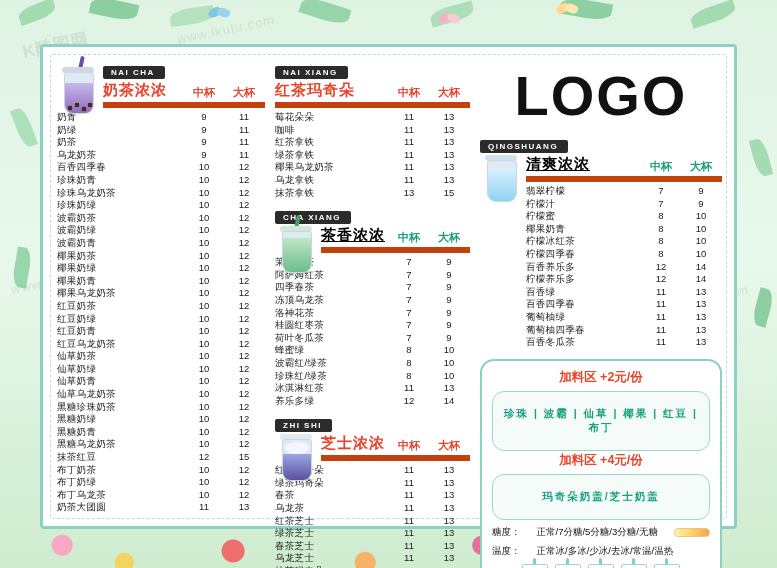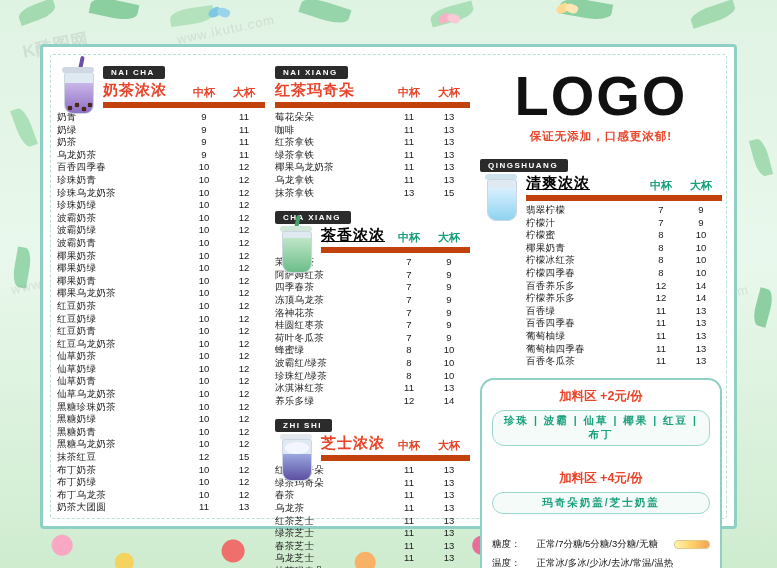--- a/index.html
+++ b/index.html
@@ -100,22 +100,22 @@
     letter-spacing:1px;margin-top:4px;
   }
 
   
   .addbox{
     margin-top:10px;border:2px solid #8ed0c4;border-radius:14px;
     padding:8px 10px 10px;background:#fff;
   }
   .add-title{font-size:12.5px;font-weight:bold;color:#e8442a;text-align:center;}
   .pill{
-    margin:5px auto 24px;border:1.5px solid #9bd8cc;border-radius:12px;
-    padding:3px 6px;text-align:center;font-size:10.5px;color:#17a07a;
+    margin:5px auto 1px;border:1.5px solid #9bd8cc;border-radius:12px;
+    padding:15px 6px;text-align:center;font-size:10.5px;color:#17a07a;
     font-weight:bold;letter-spacing:2px;background:#f4fbf9;
   }
   .meta{font-size:9.5px;color:#111;margin-top:6px;display:flex;align-items:center;gap:16px;}
   .bar{height:7px;flex:1;border-radius:4px;background:linear-gradient(90deg,#fff3b0,#ffd166,#f4a259);border:1px solid #e2c98b;}
   .cuprow{display:flex;gap:7px;justify-content:center;margin-top:6px;}
   .mini{width:26px;height:30px;position:relative;}
   .mini .g{position:absolute;inset:0;border:1.5px solid #9bd8cc;border-radius:2px 2px 7px 7px;background:#fff;}
   .mini .lq{position:absolute;left:2px;right:2px;bottom:2px;border-radius:0 0 5px 5px;}
   .mini .st{position:absolute;top:-6px;left:11px;width:3px;height:14px;background:#7fd0c0;border-radius:2px;}
 </style>
@@ -546,21 +546,20 @@
               <div class="p big">14</div>
             </div>
           </div>
       </div>
 
     </div>
 
     <div class="col col3">
 
       <div class="logo">LOGO</div>
-      <div class="slogan">保证无添加，口感更浓郁!</div>
 
       <div class="sec with-cup" style="margin-top:10px;">
         <span class="pin">QINGSHUANG</span>
         <div class="cup-slot" style="top:14px;">
           <div class="cup">
             <div class="lid" style="background:#cfe3ef"></div>
             <div class="body">
               <div class="fill" style="height:32px;background:linear-gradient(180deg,#d9f0ff,#8fd3f0)"></div>
             </div>
           </div>

